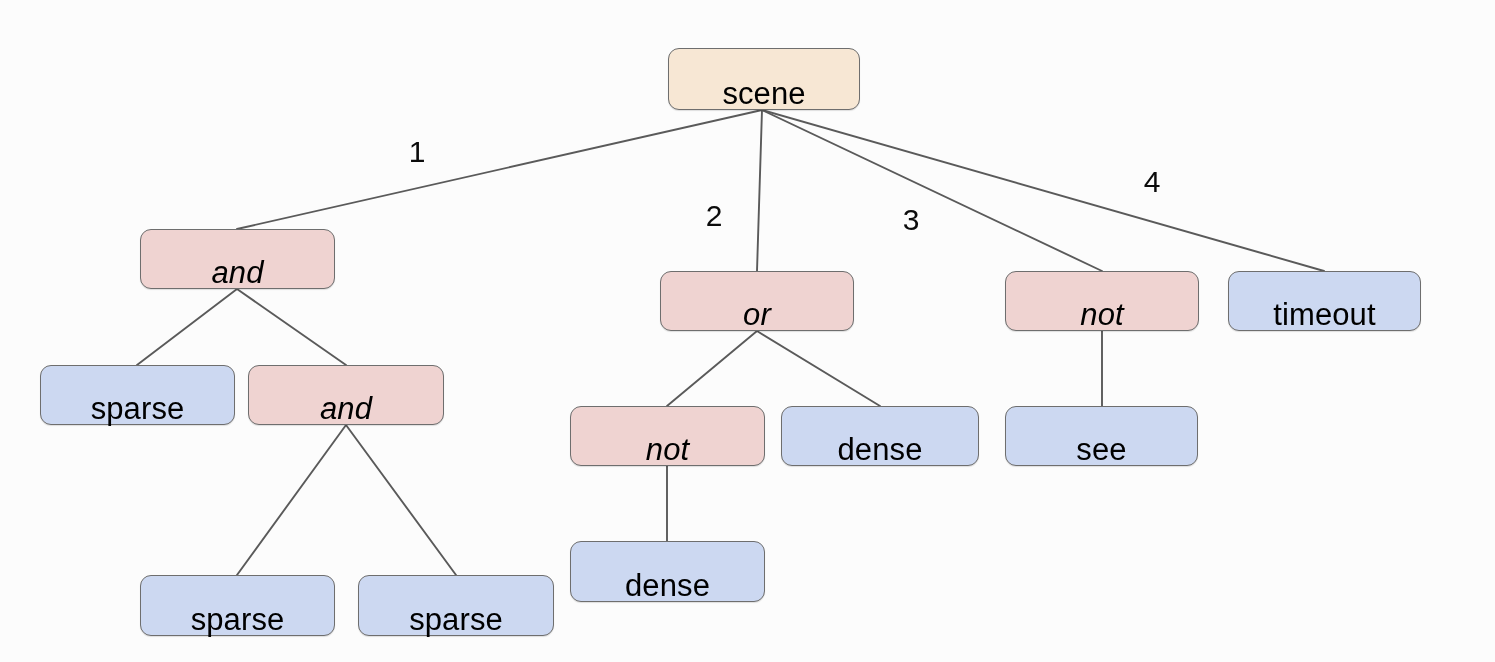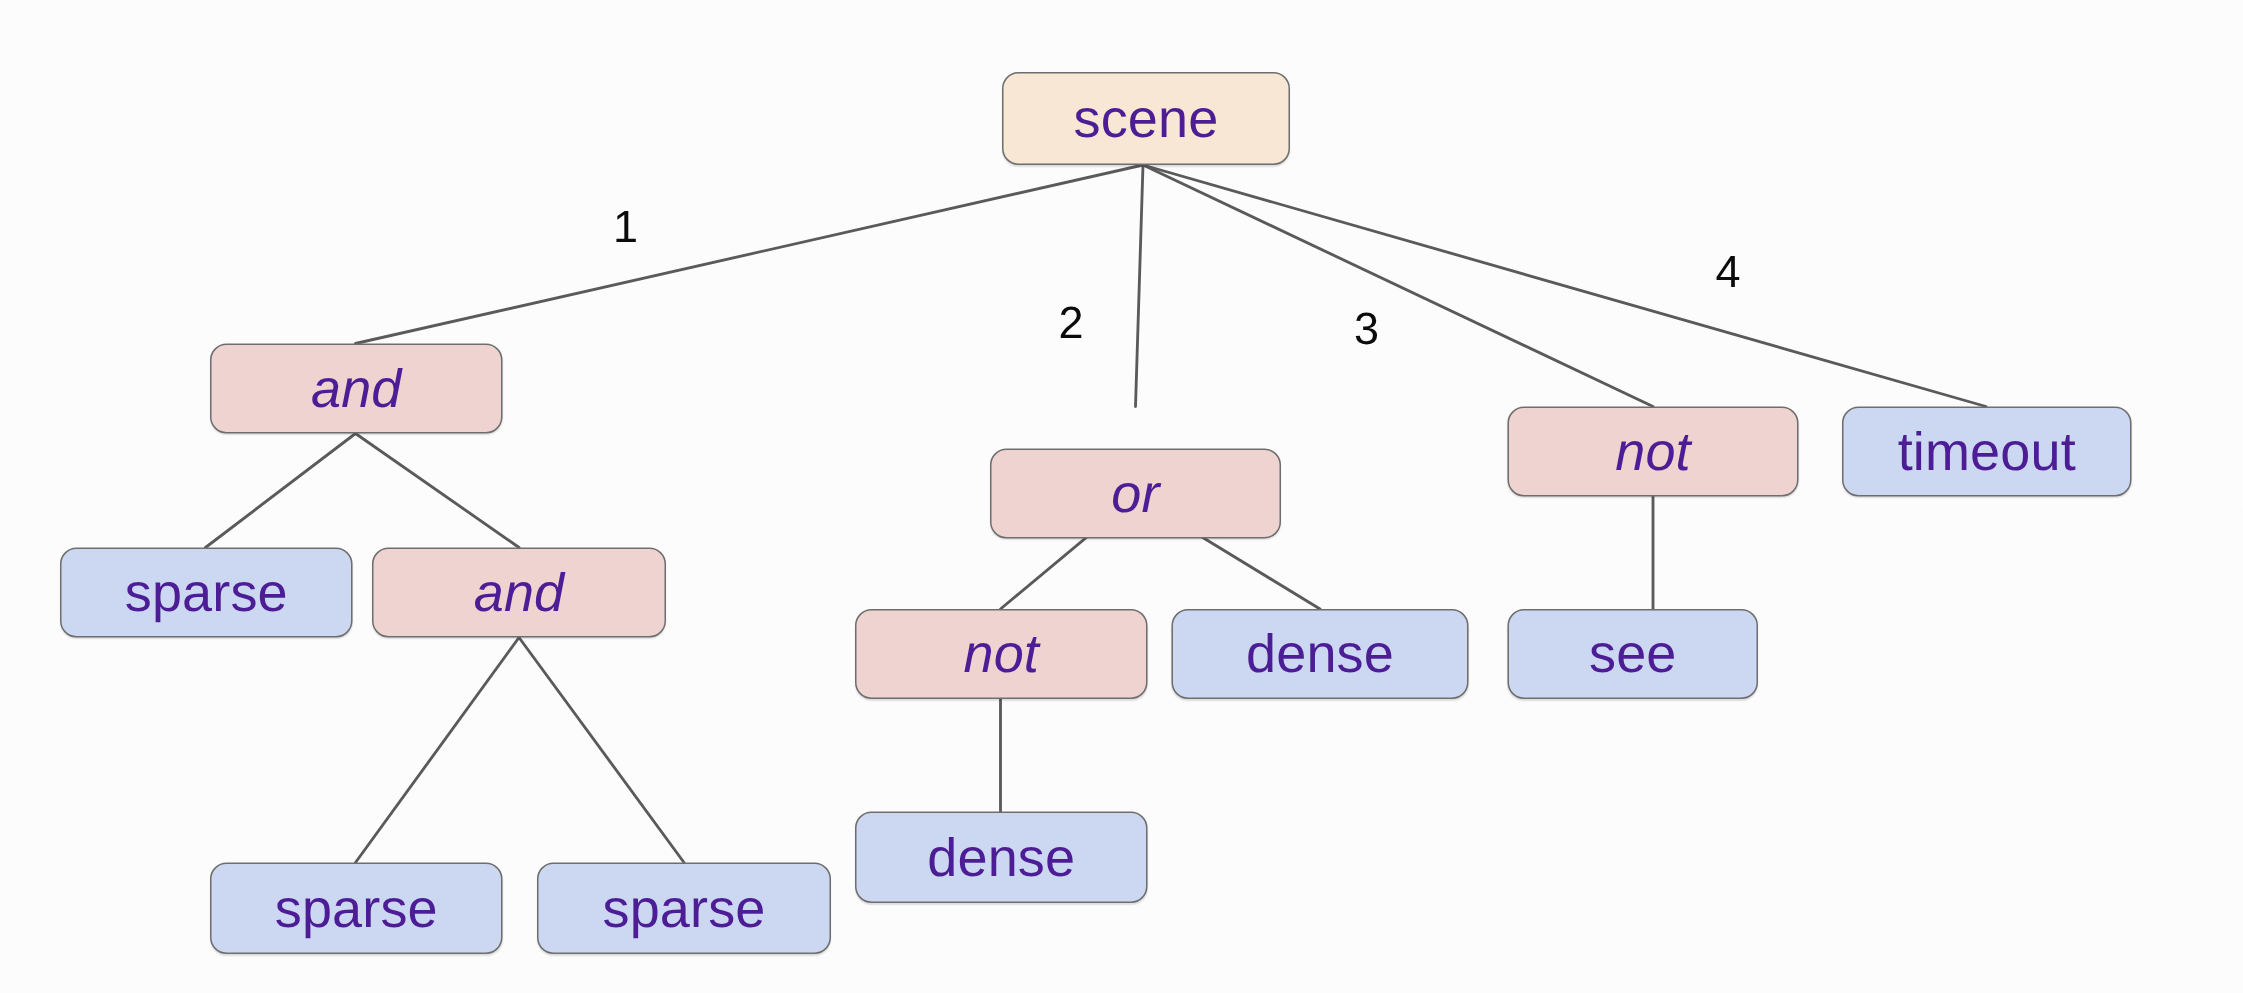--- a/index.html
+++ b/index.html
@@ -23,24 +23,24 @@
     width: 1495px;
     height: 662px;
     pointer-events: none;
   }
   .tree-node {
     position: absolute;
     box-sizing: border-box;
     border: 1.6px solid #6e6e6e;
     border-radius: 11px;
     display: flex;
-    align-items: center;
+    align-items: flex-end;
     justify-content: center;
-    color: #4c1d95;
-    font-size: 36px;
+    color: #000000;
+    font-size: 31px;
     line-height: 1;
     letter-spacing: 0.1px;
     white-space: nowrap;
     box-shadow: 0 1px 1px rgba(0,0,0,0.12);
   }
   .fill-root   { background: #f7e7d4; }
   .fill-op     { background: #efd3d1; font-style: italic; }
   .fill-leaf   { background: #ccd8f1; }
 
   .edge-label {
@@ -72,42 +72,42 @@
       <line x1="1102" y1="331" x2="1102" y2="406" stroke="#5a5a5a" stroke-width="1.9" stroke-linecap="round"></line>
     </svg>
 
   <div id="node-layer">
       <div class="tree-node fill-root" style="left: 668px; top: 48px; width: 192px; height: 62px;">
         <span>scene</span>
       </div>
       <div class="tree-node fill-op" style="left: 140px; top: 229px; width: 195px; height: 60px;">
         <span>and</span>
       </div>
-      <div class="tree-node fill-op" style="left: 660px; top: 271px; width: 194px; height: 60px; margin-top: 28px;">
+      <div class="tree-node fill-op" style="left: 660px; top: 271px; width: 194px; height: 60px;">
         <span>or</span>
       </div>
       <div class="tree-node fill-op" style="left: 1005px; top: 271px; width: 194px; height: 60px;">
         <span>not</span>
       </div>
       <div class="tree-node fill-leaf" style="left: 1228px; top: 271px; width: 193px; height: 60px;">
         <span>timeout</span>
       </div>
       <div class="tree-node fill-leaf" style="left: 40px; top: 365px; width: 195px; height: 60px;">
         <span>sparse</span>
       </div>
       <div class="tree-node fill-op" style="left: 248px; top: 365px; width: 196px; height: 60px;">
         <span>and</span>
       </div>
       <div class="tree-node fill-op" style="left: 570px; top: 406px; width: 195px; height: 60px;">
         <span>not</span>
       </div>
       <div class="tree-node fill-leaf" style="left: 781px; top: 406px; width: 198px; height: 60px;">
         <span>dense</span>
       </div>
-      <div class="tree-node fill-leaf" style="left: 1005px; top: 406px; width: 167px; height: 60px;">
+      <div class="tree-node fill-leaf" style="left: 1005px; top: 406px; width: 193px; height: 60px;">
         <span>see</span>
       </div>
       <div class="tree-node fill-leaf" style="left: 570px; top: 541px; width: 195px; height: 61px;">
         <span>dense</span>
       </div>
       <div class="tree-node fill-leaf" style="left: 140px; top: 575px; width: 195px; height: 61px;">
         <span>sparse</span>
       </div>
       <div class="tree-node fill-leaf" style="left: 358px; top: 575px; width: 196px; height: 61px;">
         <span>sparse</span>

